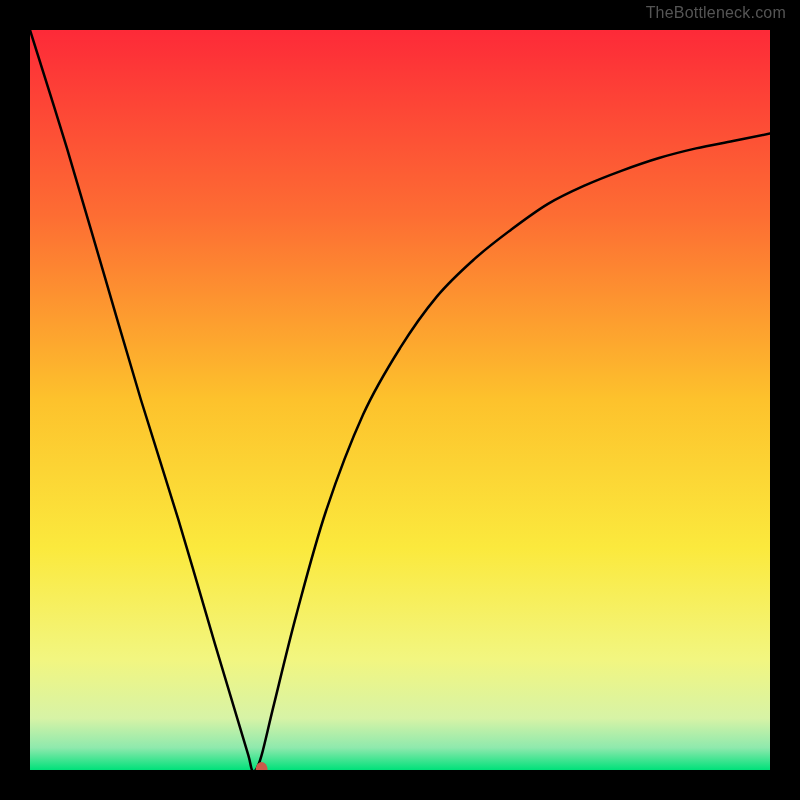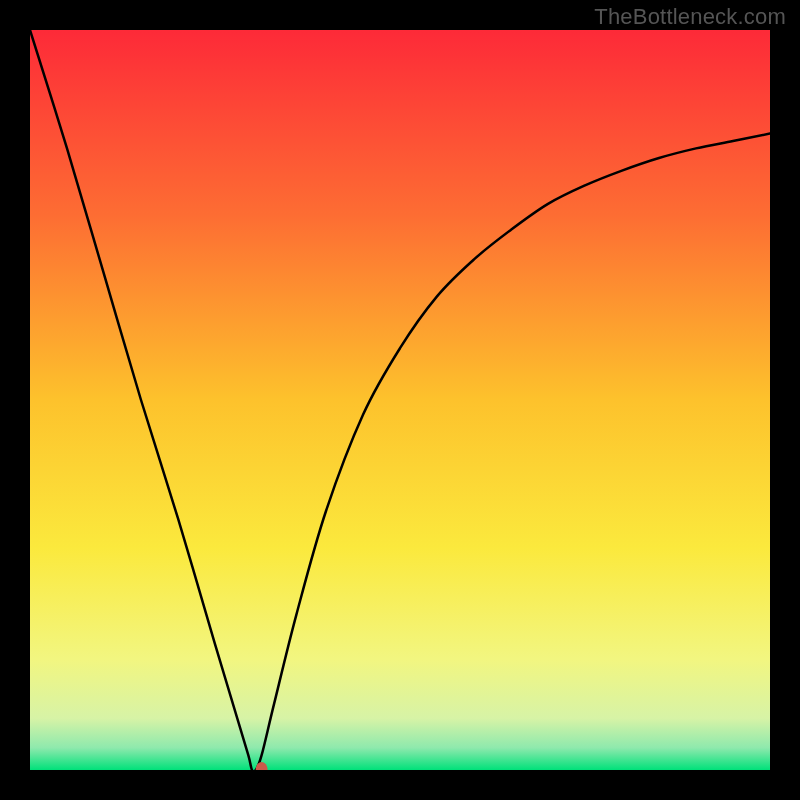--- a/index.html
+++ b/index.html
@@ -15,21 +15,21 @@
     position: relative;
     width: 800px;
     height: 800px;
     background: #000;
   }
   .watermark {
     position: absolute;
     top: 4px;
     right: 14px;
     color: #555;
-    font-size: 22px;
+    font-size: 16px;
     letter-spacing: 0.2px;
     user-select: none;
   }
   .plot {
     position: absolute;
     left: 30px;
     top: 30px;
     width: 740px;
     height: 740px;
     box-sizing: border-box;

